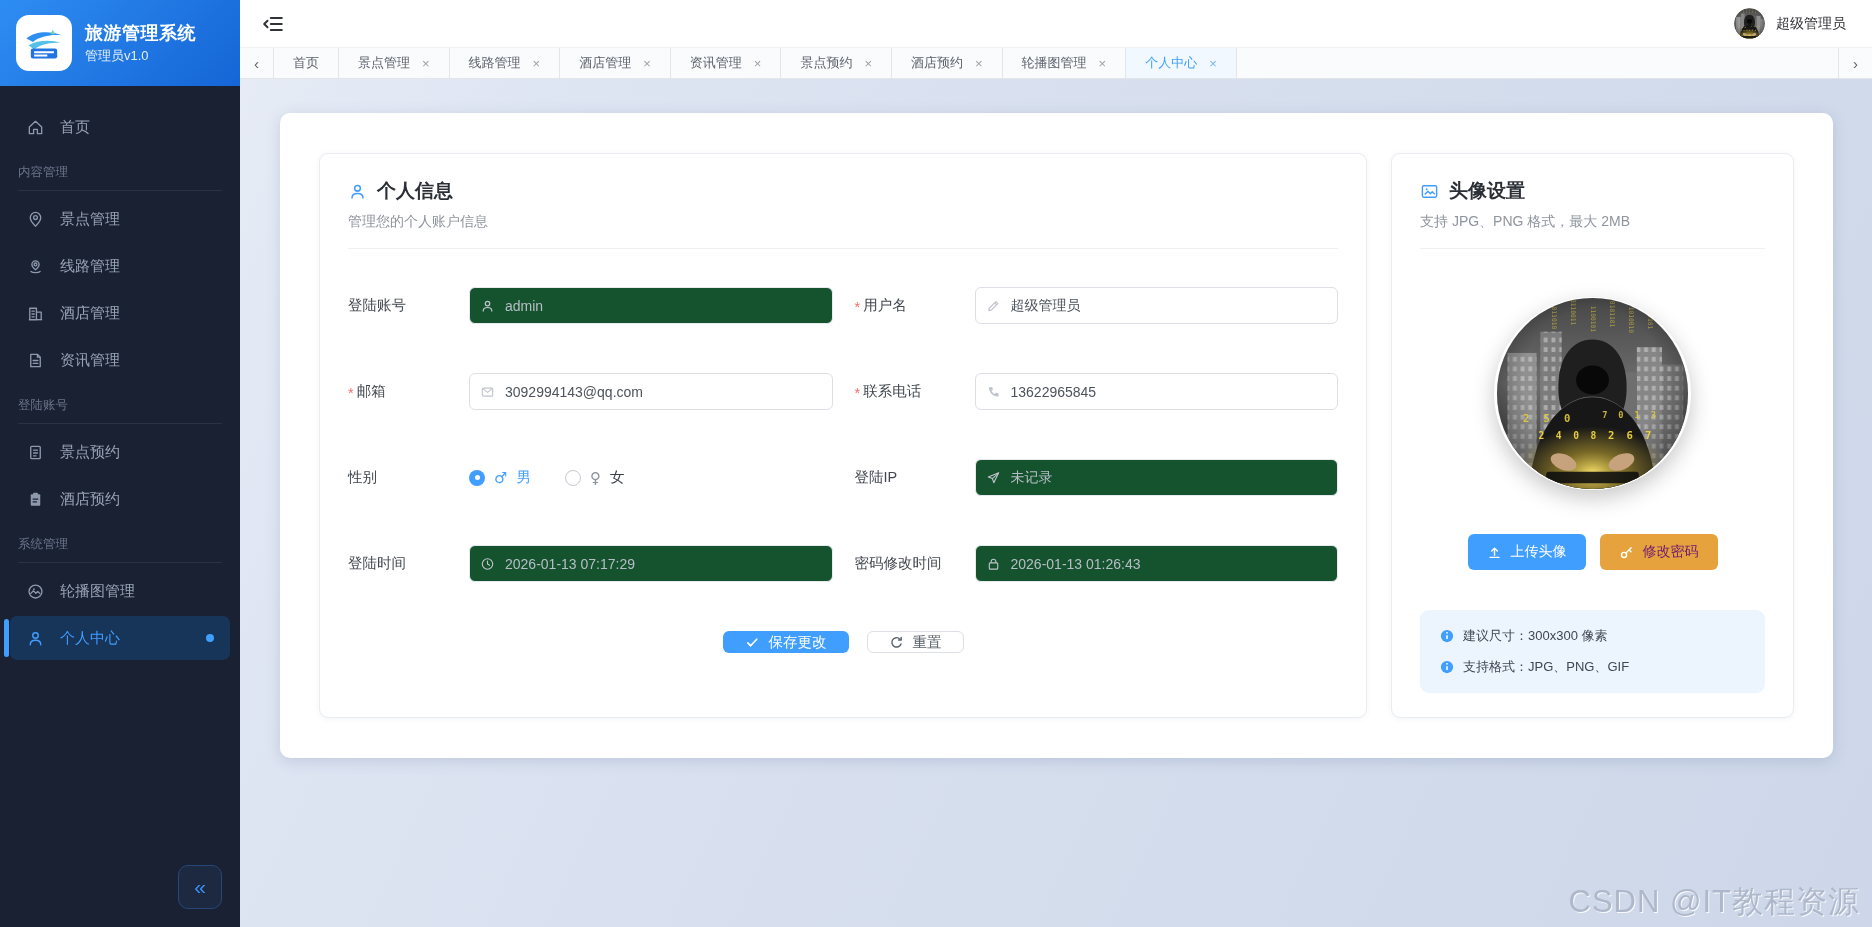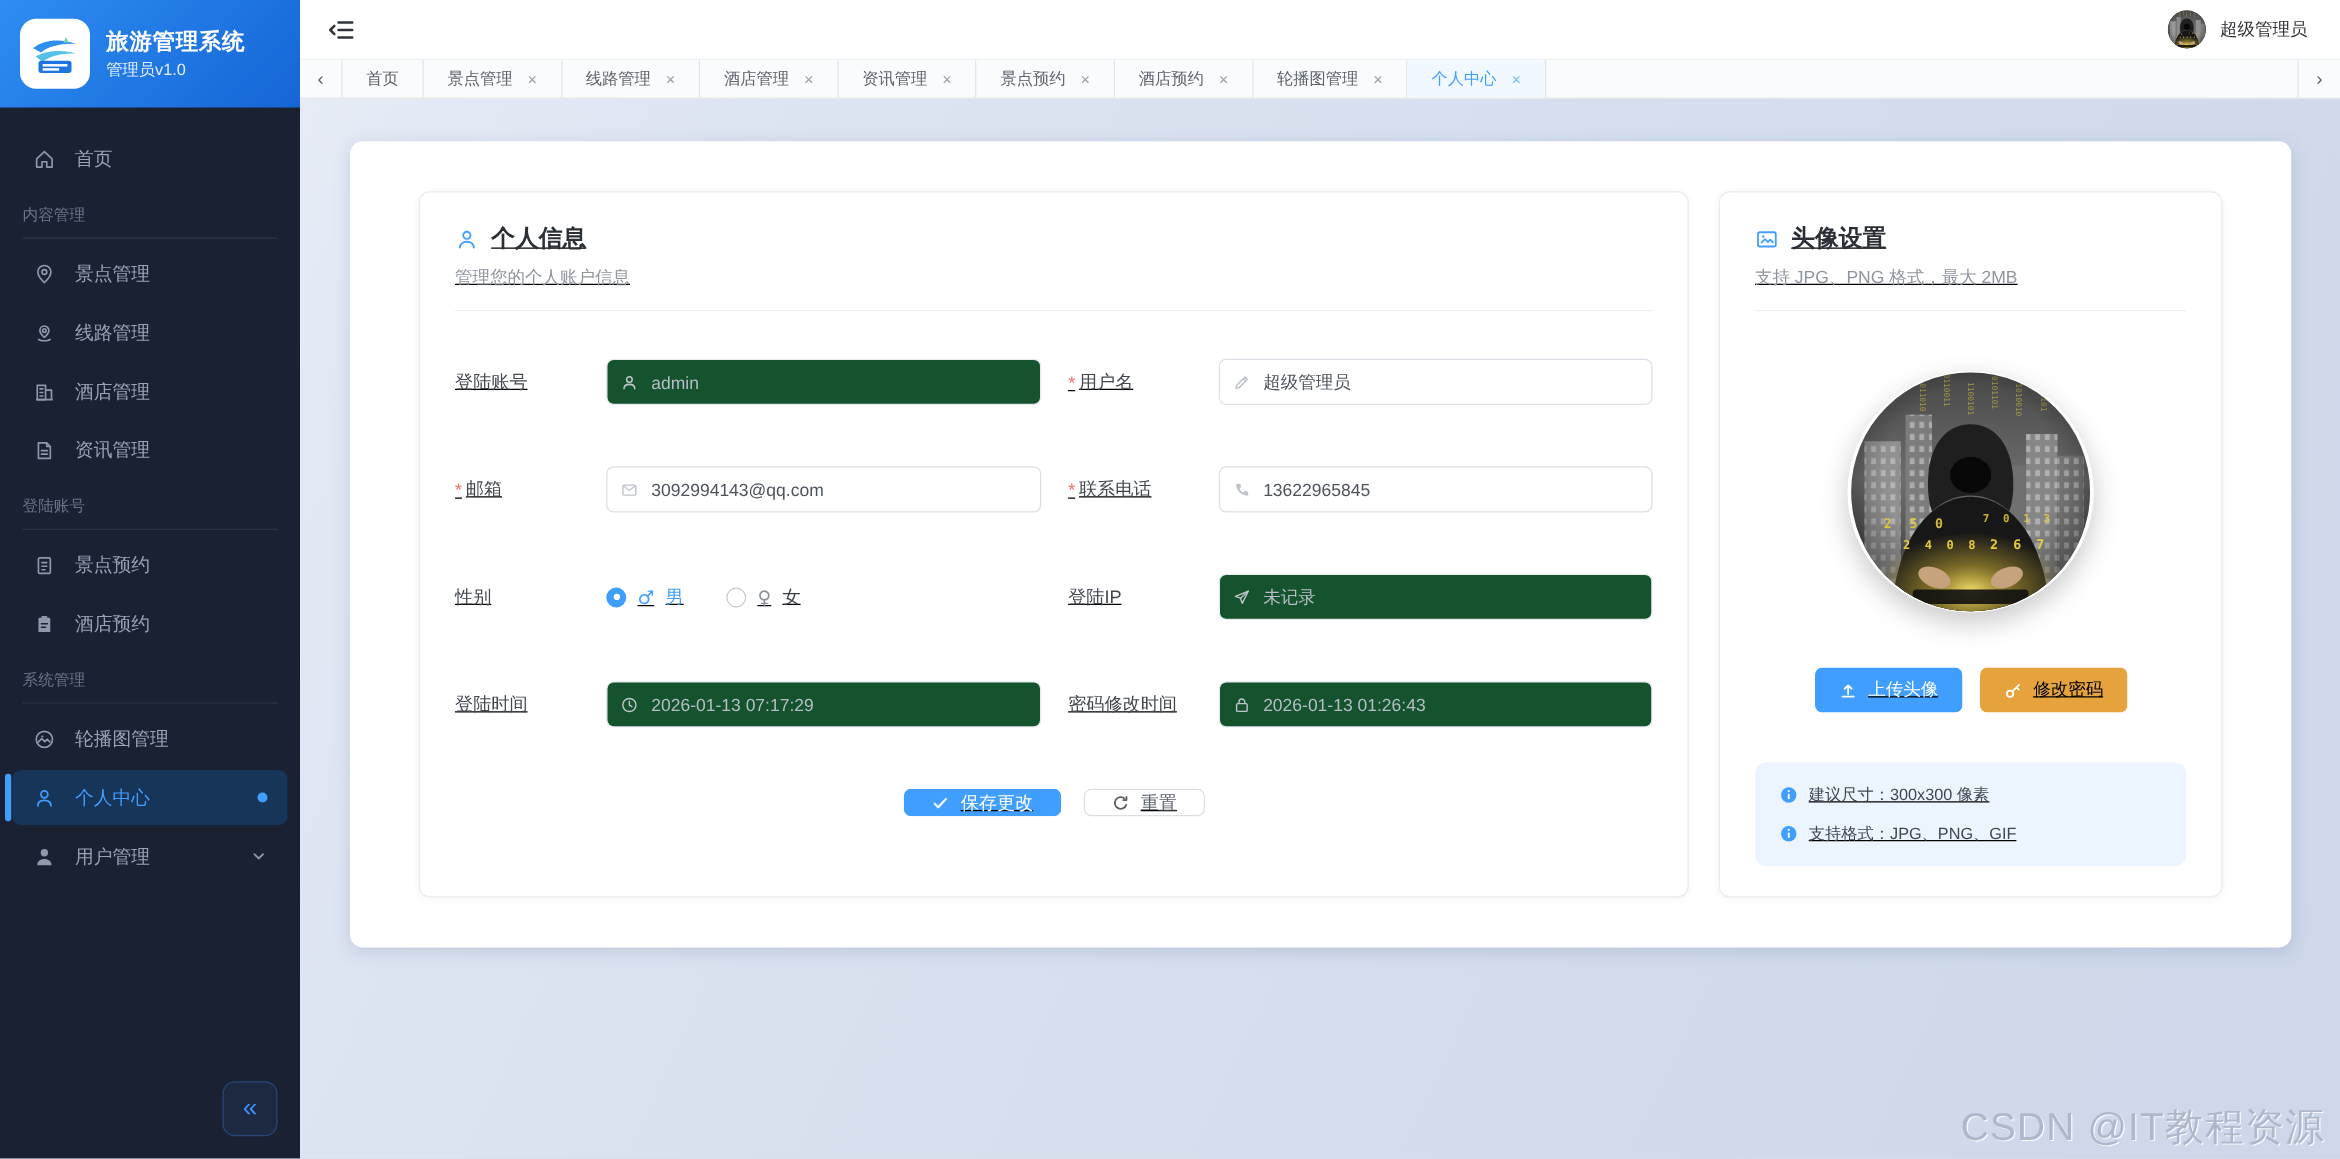--- a/index.html
+++ b/index.html
@@ -45,22 +45,22 @@
   .tab-arrow { width:34px; display:flex; align-items:center; justify-content:center; font-size:15px; color:#5c626b; cursor:pointer; }
   .tab-arrow.prev { border-right:1px solid #e3e5e8; }
   .tab-arrow.next { border-left:1px solid #e3e5e8; margin-left:auto; }
   .tab { display:flex; align-items:center; gap:12px; padding:0 19px; border-right:1px solid #e3e5e8; cursor:pointer; white-space:nowrap; }
   .tab .tab-close { font-size:13px; color:#9aa0a9; line-height:1; cursor:pointer; }
   .tab.active { color:#409eff; background:#f1f8ff; }
   .tab.active .tab-close { color:#77b6f9; }
 
   
   .content { flex:1; position:relative; padding:34px 39px 0 40px; }
-  .panel { background:#fff; border-radius:10px; height:645px; padding:40px 55px; display:flex; gap:24px;
-           box-shadow:0 3px 14px rgba(96,116,156,0.22);text-decoration:underline; }
+  .panel { background:#fff; border-radius:10px; height:645px; padding:40px 39px; display:flex; gap:24px;
+           box-shadow:0 3px 14px rgba(96,116,156,0.22); }
 
   .card { border:1px solid #e9ecf1; border-radius:9px; background:#fff; box-shadow:0 1px 6px rgba(40,60,100,0.05); }
   .card-left { flex:1; padding:24px 28px; }
   .card-right { flex:0 0 403px; padding:24px 28px; display:flex; flex-direction:column; }
 
   .card-head-row { display:flex; align-items:center; gap:10px; }
   .card-head-icon { width:19px; height:19px; color:#409eff; display:flex; }
   .card-head-icon svg { width:100%; height:100%; }
   .card-title { font-size:19px; font-weight:bold; color:#2b2f36; }
   .card-sub { margin-top:9px; font-size:14px; color:#8f959e; }
@@ -87,21 +87,21 @@
   .g-sym { font-size:15px; color:#8b919b; font-family:"DejaVu Sans", sans-serif; }
   .g-txt { font-size:14.5px; color:#3a3f47; }
   .radio.checked .g-sym, .radio.checked .g-txt { color:#409eff; }
 
   .form-actions { display:flex; justify-content:center; gap:18px; margin-top:12px; }
   .btn { display:inline-flex; align-items:center; gap:9px; height:22px; padding:0 21px; border-radius:6px;
          font-size:14.5px; border:1px solid transparent; cursor:pointer; font-family:inherit; }
   .btn svg { width:15px; height:15px; }
   .btn-primary { background:#409eff; color:#fff; }
   .btn-plain { background:#fff; color:#5a6069; border-color:#dcdfe6; }
-  .btn-warning { background:#e6a23c; color:#000000;justify-content:flex-end; }
+  .btn-warning { background:#e6a23c; color:#701a75;justify-content:flex-end; }
   .btn-sm { height:36px; padding:0 18px; font-size:14px; }
 
   
   .avatar-big-wrap { margin:48px auto 0; width:197px; height:197px; border-radius:50%; overflow:hidden;
                      box-shadow:0 8px 22px rgba(0,0,0,0.22), 0 0 0 4px rgba(255,255,255,0.9); }
   .avatar-big { width:100%; height:100%; display:block; }
   .avatar-actions { margin-top:44px; display:flex; justify-content:center; gap:14px; }
   .tips-box { margin-top:40px; background:#ecf4fd; border-radius:9px; padding:17px 20px; display:flex; flex-direction:column; gap:13px; }
   .tip-line { display:flex; align-items:center; gap:9px; font-size:13px; color:#3f4652; }
   .tip-icon { width:14px; height:14px; flex:0 0 14px; display:flex; }
@@ -284,34 +284,20 @@
       <div class="menu-item active">
         <span class="mi-icon">
           <svg viewBox="0 0 20 20" fill="none" stroke="currentColor" stroke-width="1.5" stroke-linecap="round">
               <circle cx="10" cy="6.8" r="2.9"></circle>
               <path d="M4.5 16.5 c0-3.1 2.5-4.6 5.5-4.6 s5.5 1.5 5.5 4.6"></path>
             </svg>
         </span>
         <span>个人中心</span>
         <span class="menu-dot"></span>
       </div>
-      <div class="menu-item">
-        <span class="mi-icon">
-          <svg viewBox="0 0 20 20" fill="currentColor">
-              <circle cx="10" cy="6.5" r="3.1"></circle>
-              <path d="M4 17 c0-3.5 2.7-5.3 6-5.3 s6 1.8 6 5.3 Z"></path>
-            </svg>
-        </span>
-        <span>用户管理</span>
-        <span class="menu-chevron">
-          <svg viewBox="0 0 16 16" fill="none" stroke="currentColor" stroke-width="1.6" stroke-linecap="round">
-              <path d="M4 6 l4 4 4-4"></path>
-            </svg>
-        </span>
-      </div>
     </nav>
 
     <div class="collapse-btn">
       <span>«</span>
     </div>
   </aside>
 
   <div class="main">
 
     <header class="topbar">

